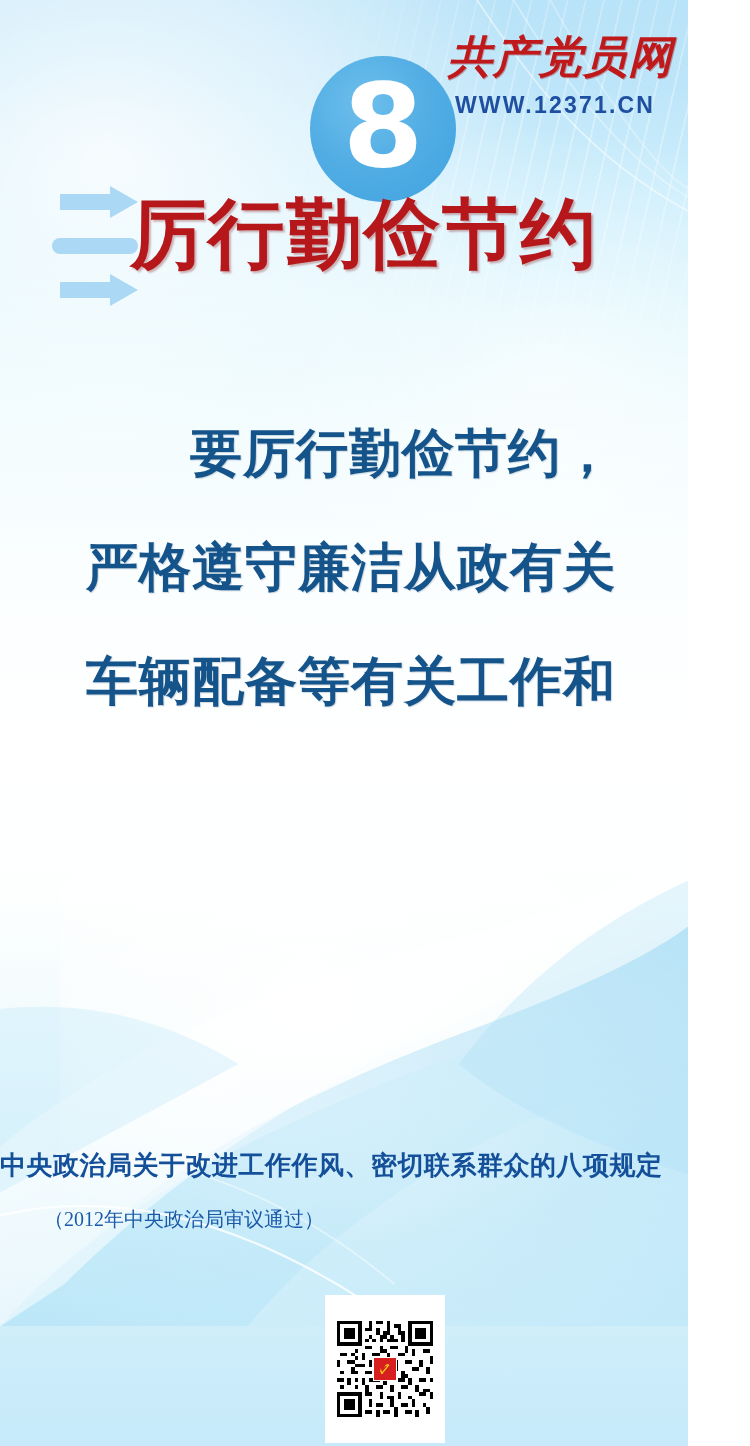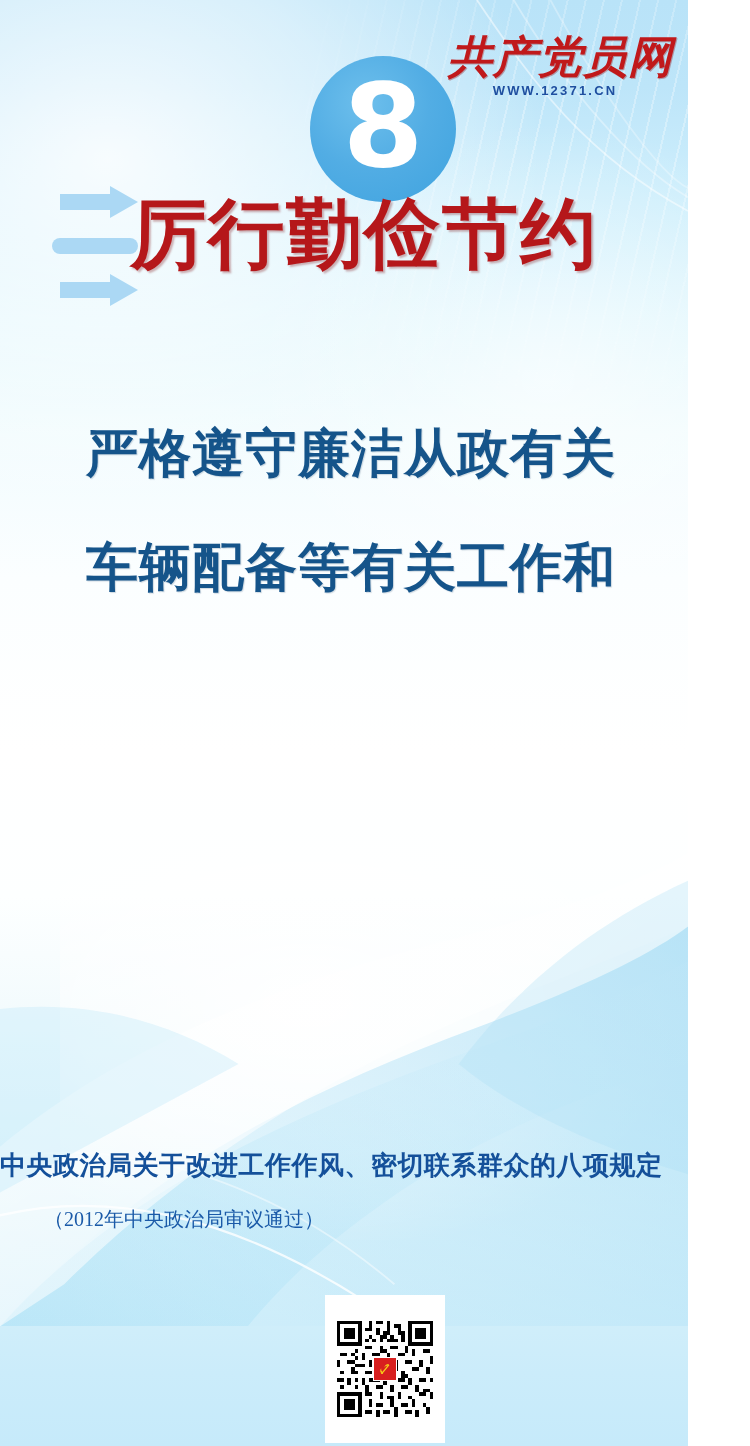--- a/index.html
+++ b/index.html
@@ -93,22 +93,22 @@
     font-size: 44px;
     font-weight: 700;
     font-style: italic;
     letter-spacing: 1px;
     line-height: 1;
     color: #c0191b;
     text-shadow: 1px 1px 0 rgba(140,10,12,.35);
     white-space: nowrap;
   }
   .logo-url {
-    margin-top: 4px;
-    font-size: 13px;
+    margin-top: 14px;
+    font-size: 23px;
     font-weight: 700;
     letter-spacing: 2.2px;
     color: #1f4fa0;
     line-height: 1;
   }
 
   .badge-8 {
     position: absolute;
     left: 310px;
     top: 56px;
@@ -289,20 +289,21 @@
     <g fill="#a6d6f3">
       <path d="M8,8 H58 V0 L86,16 L58,32 V24 H8 Z" opacity="0.95"></path>
       <rect x="0" y="52" width="86" height="16" rx="8" opacity="0.95"></rect>
       <path d="M8,96 H58 V88 L86,104 L58,120 V112 H8 Z" opacity="0.95"></path>
     </g>
   </svg>
 
   <div class="title">厉行勤俭节约</div>
 
   <div class="body-copy">
+    <span class="ln indent">要厉行勤俭节约，</span>
     <span class="ln">严格遵守廉洁从政有关</span>
     <span class="ln">车辆配备等有关工作和</span>
   </div>
 
   <div class="footer">
     <div class="footer-title">中央政治局关于改进工作作风、密切联系群众的八项规定</div>
     <div class="footer-sub">（2012年中央政治局审议通过）</div>
   </div>
 
   <div class="qr-wrap">

